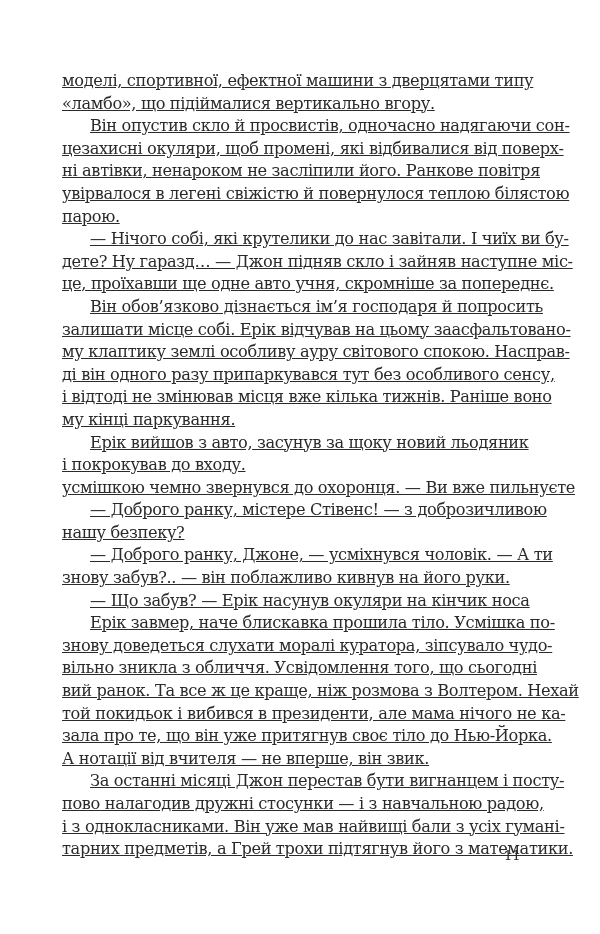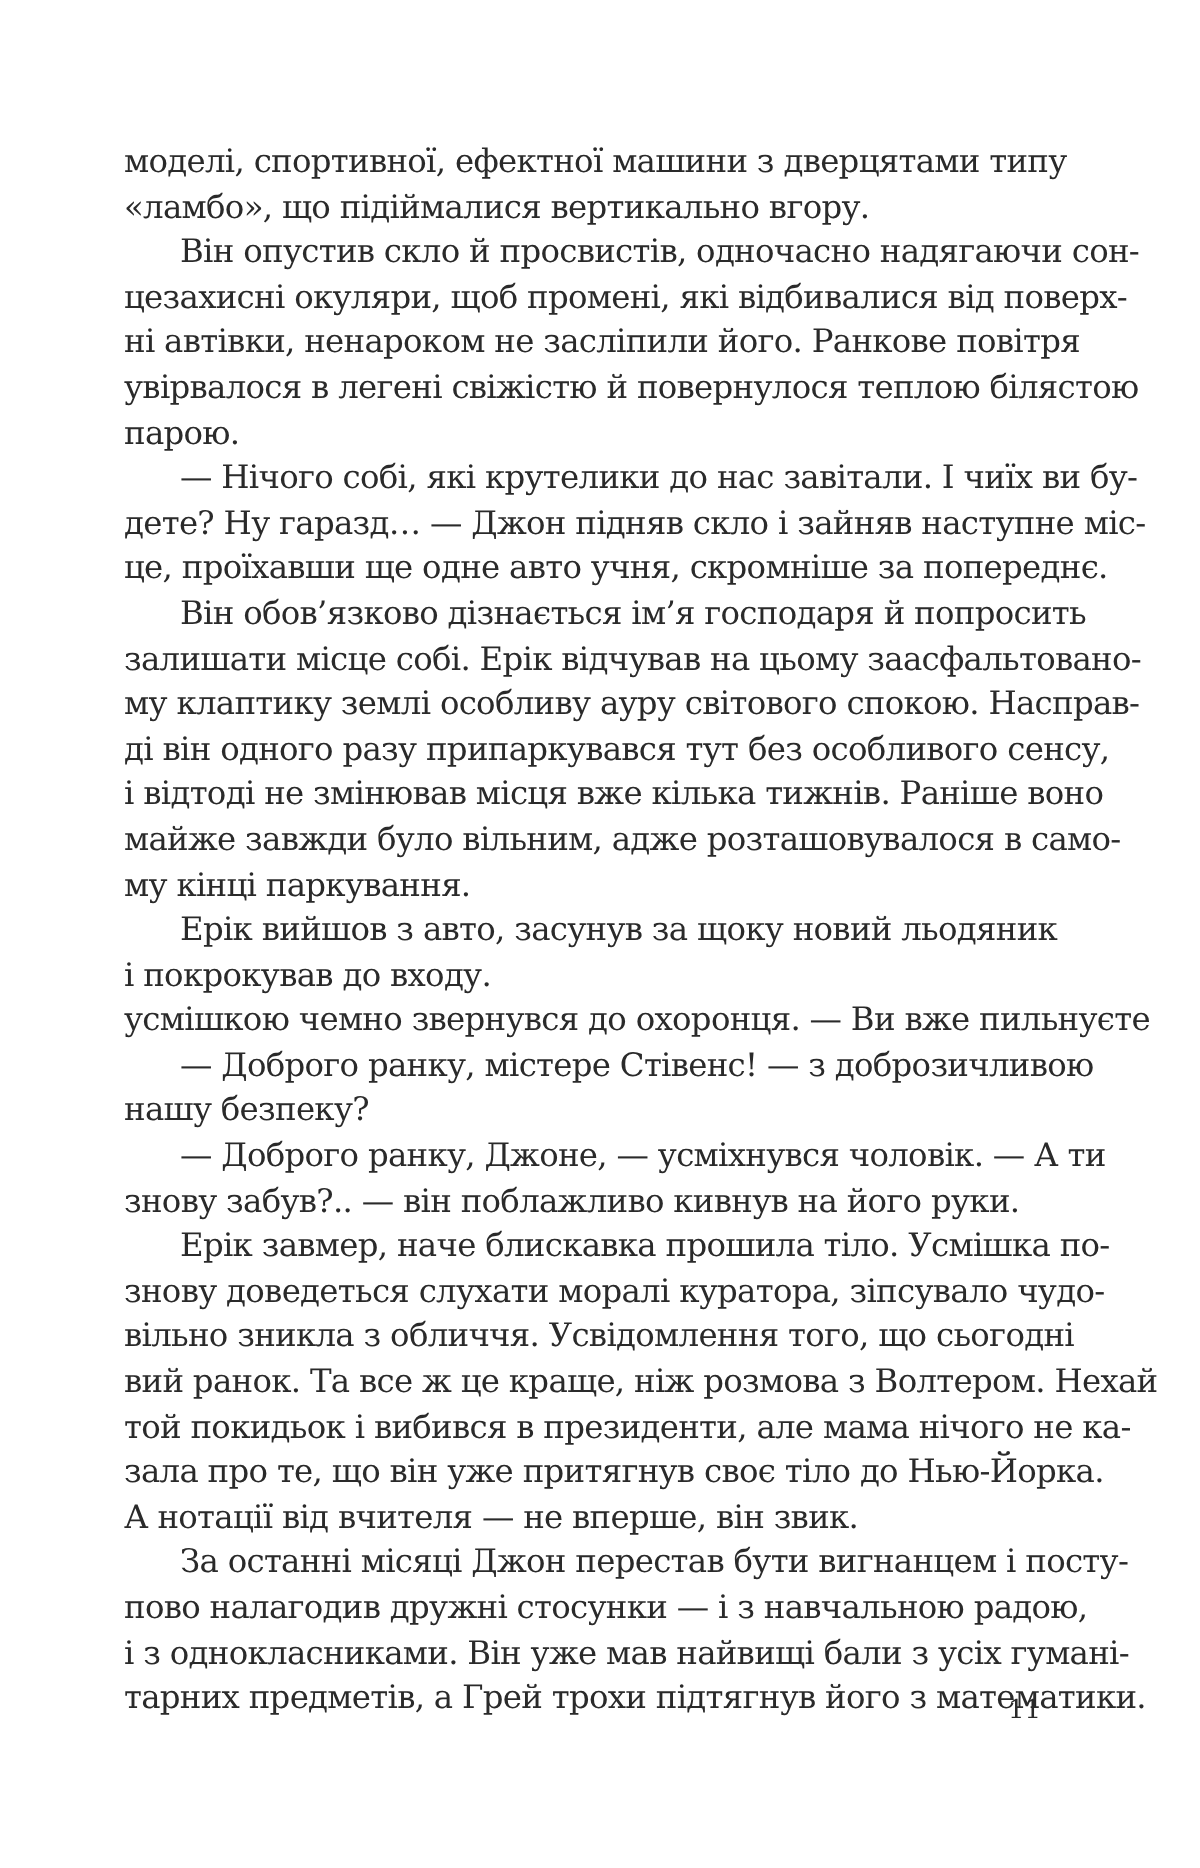--- a/index.html
+++ b/index.html
@@ -23,20 +23,21 @@
     }
     .line {
       display: block;
       height: 22.6px;
       line-height: 22.6px;
       font-size: 16.2px;
       white-space: nowrap;
       text-align: justify;
       text-align-last: justify;
       letter-spacing: -0.35px;
+      text-decoration: underline;
     }
     .line.last {
       text-align-last: left;
     }
     .line.indent {
       padding-left: 28px;
     }
     .page-number {
       position: absolute;
       left: 504px;
@@ -58,29 +59,29 @@
     <span class="line">увірвалося в легені свіжістю й повернулося теплою білястою</span>
     <span class="line last">парою.</span>
     <span class="line indent">— Нічого собі, які крутелики до нас завітали. І чиїх ви бу-</span>
     <span class="line">дете? Ну гаразд… — Джон підняв скло і зайняв наступне міс-</span>
     <span class="line last">це, проїхавши ще одне авто учня, скромніше за попереднє.</span>
     <span class="line indent">Він обов’язково дізнається ім’я господаря й попросить</span>
     <span class="line">залишати місце собі. Ерік відчував на цьому заасфальтовано-</span>
     <span class="line">му клаптику землі особливу ауру світового спокою. Насправ-</span>
     <span class="line">ді він одного разу припаркувався тут без особливого сенсу,</span>
     <span class="line">і відтоді не змінював місця вже кілька тижнів. Раніше воно</span>
-    <span class="line">майже завжди було вільним, адже розташовувалося в само-</span>
     <span class="line last">му кінці паркування.</span>
     <span class="line indent">Ерік вийшов з авто, засунув за щоку новий льодяник</span>
     <span class="line last">і покрокував до входу.</span>
     <span class="line">усмішкою чемно звернувся до охоронця. — Ви вже пильнуєте</span>
     <span class="line indent">— Доброго ранку, містере Стівенс! — з доброзичливою</span>
     <span class="line last">нашу безпеку?</span>
     <span class="line indent">— Доброго ранку, Джоне, — усміхнувся чоловік. — А ти</span>
     <span class="line last">знову забув?.. — він поблажливо кивнув на його руки.</span>
+    <span class="line indent">— Що забув? — Ерік насунув окуляри на кінчик носа</span>
     <span class="line indent">Ерік завмер, наче блискавка прошила тіло. Усмішка по-</span>
     <span class="line">знову доведеться слухати моралі куратора, зіпсувало чудо-</span>
     <span class="line">вільно зникла з обличчя. Усвідомлення того, що сьогодні</span>
     <span class="line">вий ранок. Та все ж це краще, ніж розмова з Волтером. Нехай</span>
     <span class="line">той покидьок і вибився в президенти, але мама нічого не ка-</span>
     <span class="line">зала про те, що він уже притягнув своє тіло до Нью-Йорка.</span>
     <span class="line last">А нотації від вчителя — не вперше, він звик.</span>
     <span class="line indent">За останні місяці Джон перестав бути вигнанцем і посту-</span>
     <span class="line">пово налагодив дружні стосунки — і з навчальною радою,</span>
     <span class="line">і з однокласниками. Він уже мав найвищі бали з усіх гумані-</span>

